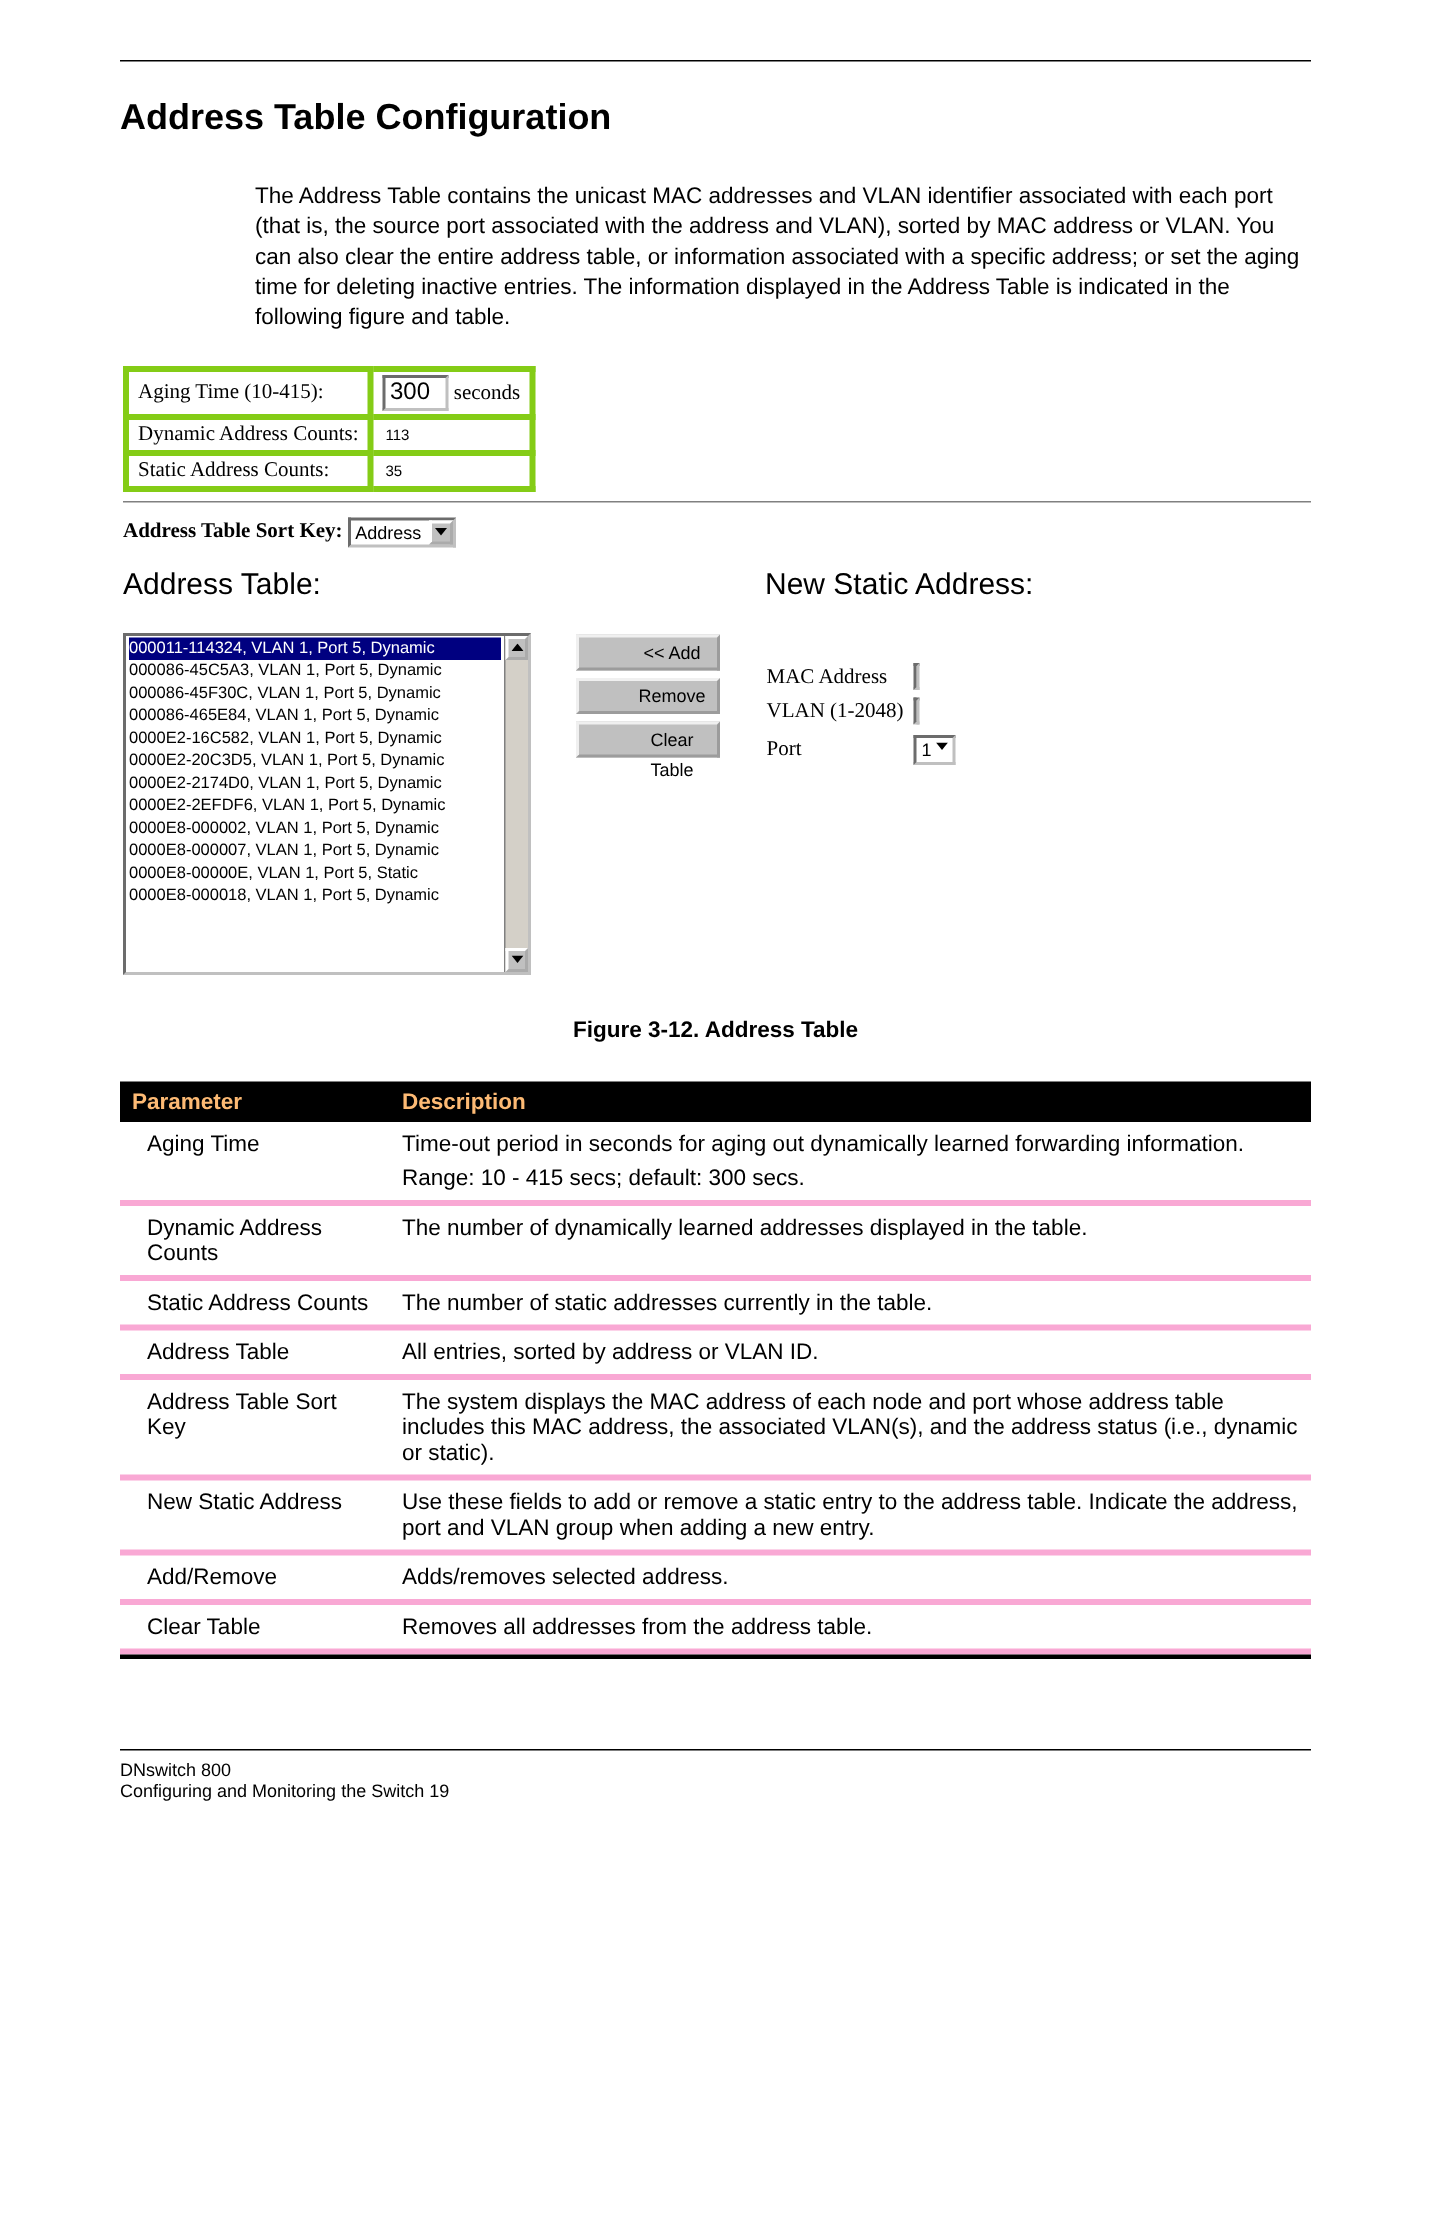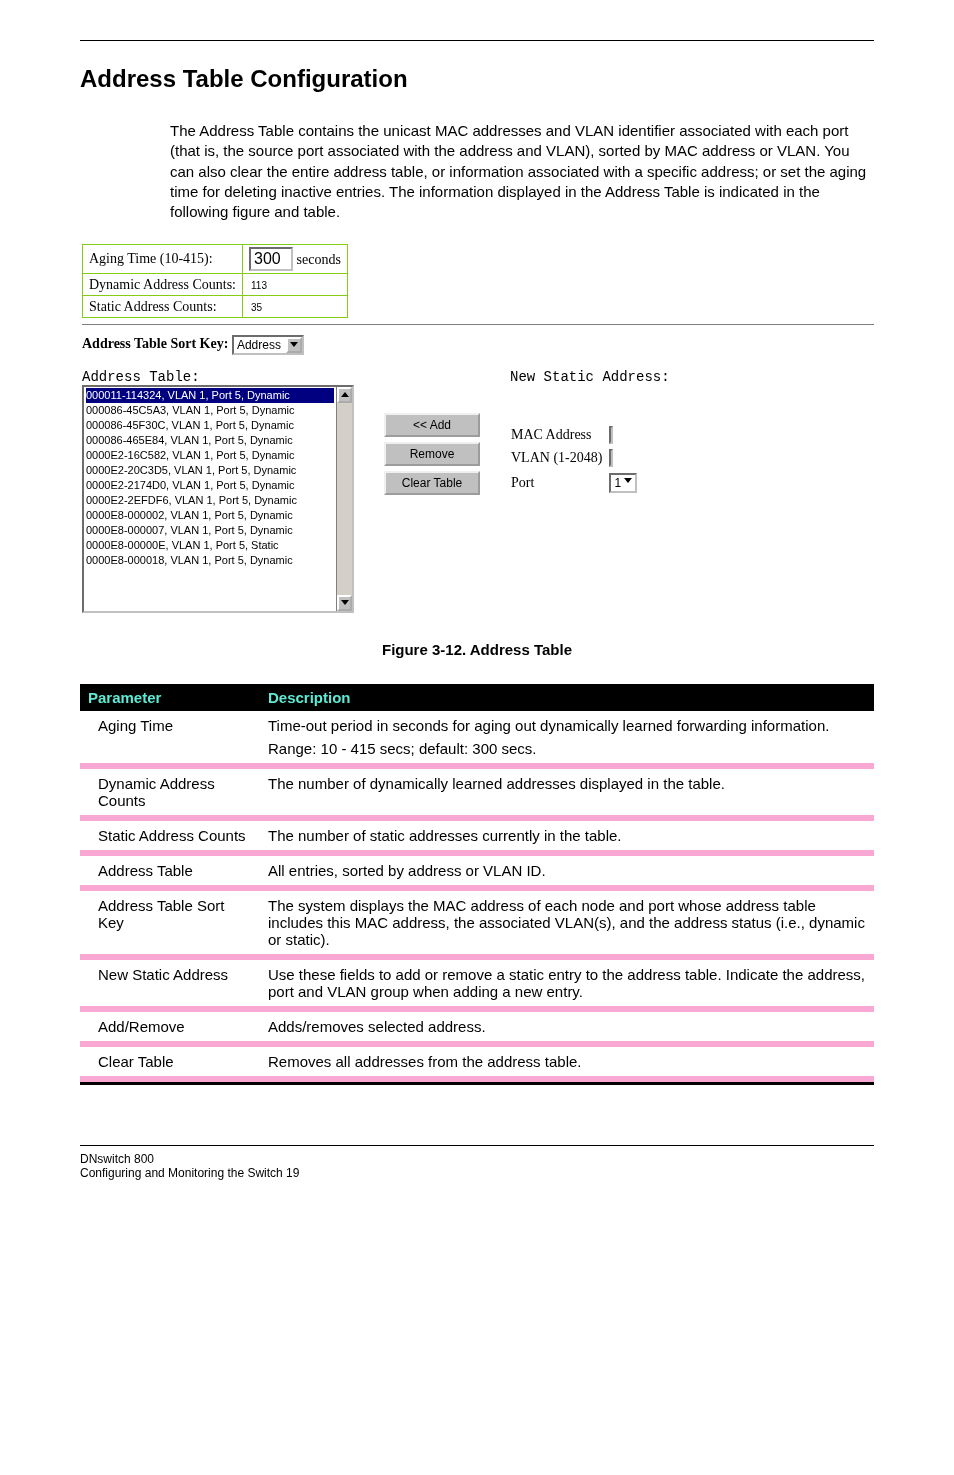--- a/index.html
+++ b/index.html
@@ -12,21 +12,21 @@
     width: 954px;
   }
   .top-rule { border-top: 1px solid #000; margin-bottom: 24px; }
   h2.section-title { font-size: 24px; font-weight: bold; margin: 0 0 28px 0; }
   .intro { font-size: 15px; margin-left: 90px; margin-bottom: 22px; line-height: 1.35; }
 
   .ui-recreate { margin-left: 2px; }
 
   
   table.aging { border-collapse: collapse; font-family: "Times New Roman", serif; font-size: 14px; }
-  table.aging td { border: 1px solid #84cc16; padding: 2px 6px; height: 22px; vertical-align: middle; }
+  table.aging td { border: 4px solid #84cc16; padding: 2px 6px; height: 22px; vertical-align: middle; }
   .inset-input {
     background: #fff; border: 2px inset #c0c0c0; font-family: Arial, sans-serif;
     font-size: 16px; padding: 1px 3px; width: 44px; display: inline-block;
   }
   .static-val { font-family: Arial, sans-serif; font-size: 10px; padding-left: 2px; }
 
   .rule-sep { border-top: 1px solid #808080; margin: 6px 0 10px 0; }
 
   .sortkey-row { font-family: "Times New Roman", serif; font-size: 14px; font-weight: bold; margin-bottom: 14px; }
   .dropdown {
@@ -36,21 +36,21 @@
   }
   .dropdown .dd-arrow {
     display: inline-block; background: #c0c0c0; border: 2px outset #fff;
     width: 16px; height: 16px; text-align: center; vertical-align: top;
     margin-left: 2px;
   }
   .dd-arrow svg { display:block; margin:3px auto 0; }
 
   .middle-row { display: flex; align-items: flex-start; gap: 30px; }
   .addr-col { }
-  .addr-label { font-family: Liberation Mono, monospace; font-size: 14px; margin-bottom: 0; }
+  .addr-label { font-family: Liberation Sans, sans-serif; font-size: 20px; margin-bottom: 20px; }
   .listbox {
     border: 2px inset #c0c0c0; background: #fff; width: 272px; height: 228px;
     overflow: hidden; position: relative; display: flex;
   }
   .list-inner { flex: 1; font-family: Arial, sans-serif; font-size: 11px; line-height: 15px; padding: 1px 2px; }
   .list-item.selected { background: #000080; color: #fff; }
   .scrollbar {
     width: 16px; background: #d4d0c8; border-left: 1px solid #808080;
     display: flex; flex-direction: column; justify-content: space-between;
   }
@@ -58,21 +58,21 @@
     width: 15px; height: 16px; background: #c0c0c0; border: 2px outset #fff;
     display:flex; align-items:center; justify-content:center;
   }
   .sb-btn svg{display:block;}
 
   .buttons-col { margin-top: 44px; }
   .ui-button {
     display: block; width: 96px; height: 24px; margin-bottom: 5px;
     background: #c0c0c0; border: 2px outset #f0f0f0;
     font-family: Arial, sans-serif; font-size: 12px; text-align: center;
-    line-height: 20px; color: #000;
+    line-height: 20px; color: #000; padding-left: 32px;
   }
 
   .new-col { }
   .newfields-wrap { margin-top: 36px; }
   table.newfields { font-family: "Times New Roman", serif; font-size: 14px; border-collapse: separate; border-spacing: 0 5px; }
   table.newfields td { padding-right: 6px; vertical-align: middle; }
   .text-input {
     background: #fff; border: 2px inset #c0c0c0; width: 130px; height: 20px;
     font-family: Arial, sans-serif; font-size: 12px;
   }
@@ -81,25 +81,25 @@
     font-family: Arial, sans-serif; font-size: 12px; align-items: center;
     padding-left: 3px;
   }
   .tiny-dd .dd-arrow { width:14px; height:16px; }
 
   .fig-caption { text-align: center; font-weight: bold; font-size: 15px; margin: 28px 0 26px 0; }
 
   
   table.params { width: 100%; border-collapse: collapse; font-size: 15px; }
   table.params thead th {
-    text-align: left; font-weight: bold; background: #000; color: #5eead4;
+    text-align: left; font-weight: bold; background: #000; color: #fdba74;
     padding: 5px 8px;
   }
   table.params thead th:first-child { width: 180px; }
-  table.params tbody td { vertical-align: top; padding: 6px 8px; border-bottom: 6px solid #f9a8d4; }
+  table.params tbody td { vertical-align: top; padding: 6px 8px; border-bottom: 4px solid #f9a8d4; }
   table.params tbody td:first-child { padding-left: 18px; }
   table.params tbody tr.noborder td { border-bottom: none; padding-bottom: 2px; }
   table.params tbody tr.secondpara td { padding-top: 4px; }
   .final-rule { border-top: 3px solid #000; }
 
   .footer {
     display: flex; justify-content: space-between; font-size: 12px;
     margin-top: 60px; border-top: 1px solid #000; padding-top: 6px; flex-direction: column;
   }
 </style>

